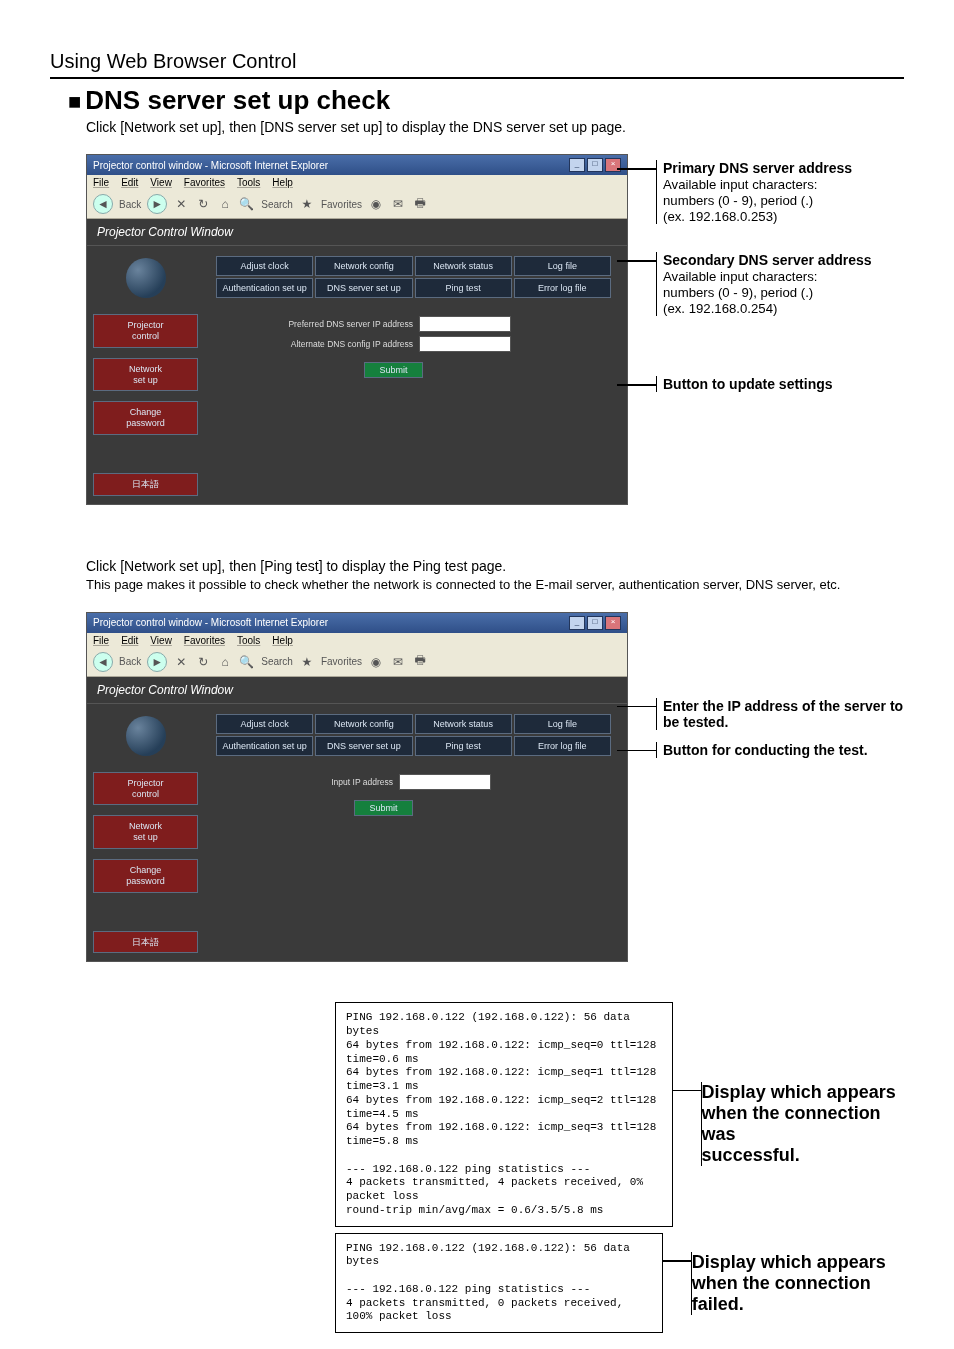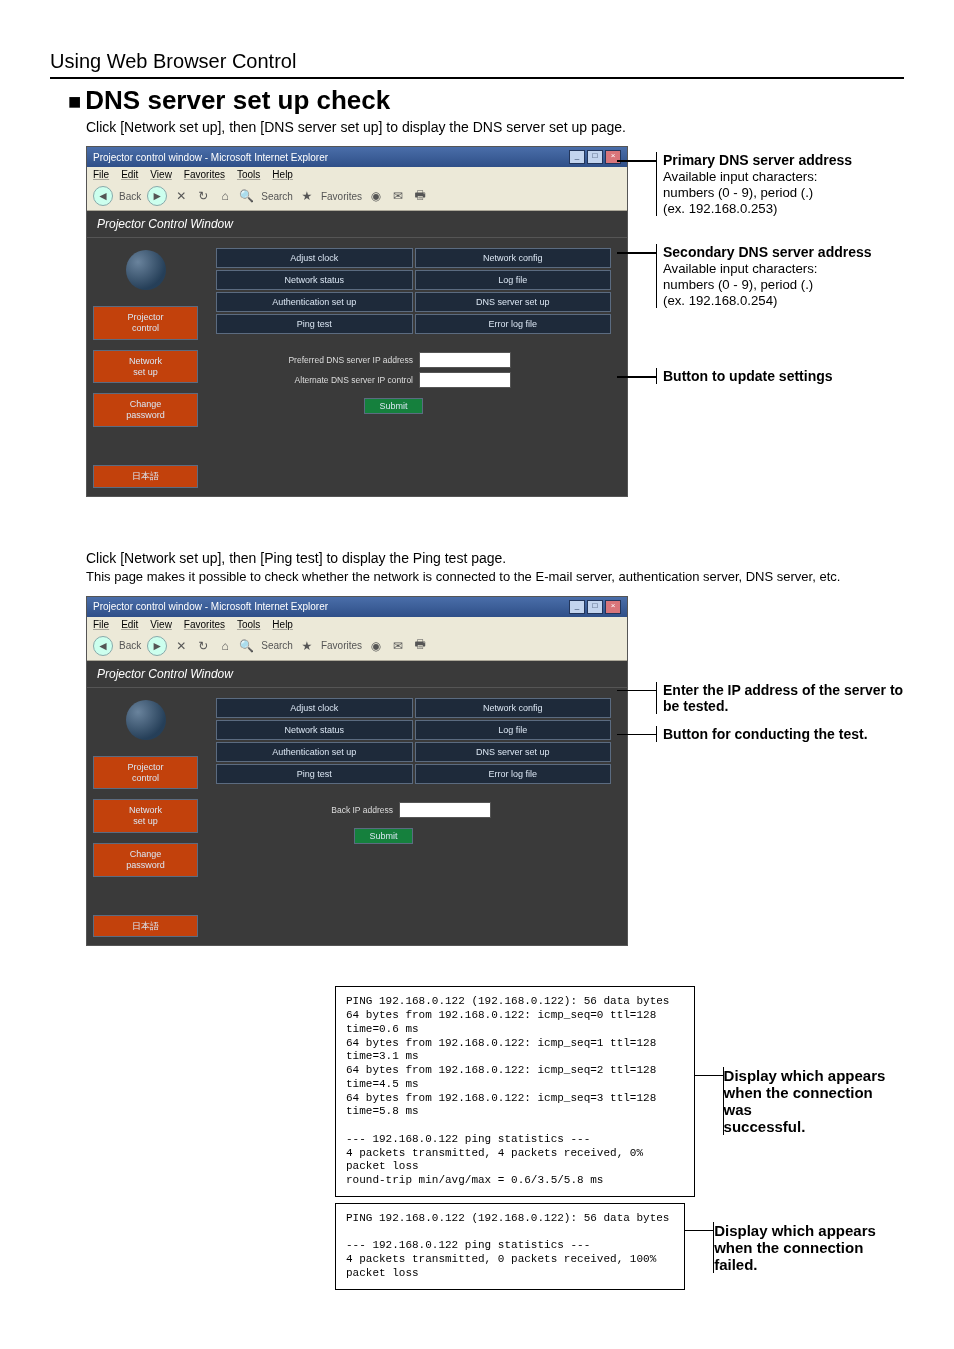--- a/index.html
+++ b/index.html
@@ -33,21 +33,21 @@
   }
   .desc {
     font-size: 14px;
     margin-left: 36px;
     margin-top: 2px;
     line-height: 1.3;
   }
 
   .figure-wrap {
     display: flex;
-    margin-top: 10px;
+    margin-top: 18px;
     margin-left: 36px;
     gap: 28px;
   }
   .browser-window {
     width: 540px;
     border: 1px solid #555;
     background: #e5e5e5;
     font-size: 10px;
     color: #000;
   }
@@ -125,35 +125,35 @@
   }
   .globe {
     width: 40px;
     height: 40px;
     margin: 4px auto 6px auto;
     border-radius: 50%;
     background: radial-gradient(circle at 30% 30%, #9cf, #147 70%);
     opacity: 0.5;
   }
   .side-btn {
-    background: #c2410c;
+    background: #7f1d1d;
     border: 1px solid #5b6b80;
     color: #dbe6f3;
     font-size: 9px;
     text-align: center;
     padding: 5px 2px;
     line-height: 1.2;
   }
   .main-panel {
     flex: 1;
     padding: 10px 16px 18px 12px;
   }
   .tab-grid {
     display: grid;
-    grid-template-columns: repeat(2, 1fr);
+    grid-template-columns: repeat(4, 1fr);
     gap: 2px;
     margin-bottom: 18px;
   }
   .tab {
     background: #1e2a3a;
     border: 1px solid #5b6b80;
     color: #dbe6f3;
     font-size: 9px;
     text-align: center;
     padding: 4px 2px;
@@ -230,21 +230,21 @@
   }
   .ping-row {
     display: flex;
     align-items: center;
     gap: 28px;
     margin-bottom: 6px;
   }
   .ping-callout {
     border-left: 1.5px solid #000;
     padding-left: 0;
-    font-size: 15px;
+    font-size: 18px;
     position: relative;
     margin-top: 18px;
   }
   .ping-callout::before {
     content: "";
     position: absolute;
     left: -30px;
     top: 8px;
     width: 30px;
     height: 1.5px;
@@ -320,21 +320,21 @@
               <div class="tab">DNS server set up</div>
               <div class="tab">Ping test</div>
               <div class="tab">Error log file</div>
             </div>
             <div class="form-rows">
               <div class="form-row">
                 <span class="form-label">Preferred DNS server IP address</span>
                 <div class="text-input"></div>
               </div>
               <div class="form-row">
-                <span class="form-label">Alternate DNS server IP control</span>
+                <span class="form-label">Alternate DNS config IP address</span>
                 <div class="text-input"></div>
               </div>
             </div>
             <div class="submit-wrap">
               <div class="submit-btn">Submit</div>
             </div>
           </div>
         </div>
       </div>
     </div>
@@ -415,21 +415,21 @@
               <div class="tab">Network config</div>
               <div class="tab">Network status</div>
               <div class="tab">Log file</div>
               <div class="tab">Authentication set up</div>
               <div class="tab">DNS server set up</div>
               <div class="tab">Ping test</div>
               <div class="tab">Error log file</div>
             </div>
             <div class="form-rows" style="padding-right:120px">
               <div class="form-row">
-                <span class="form-label">Back IP address</span>
+                <span class="form-label">Input IP address</span>
                 <div class="text-input"></div>
               </div>
             </div>
             <div class="submit-wrap" style="padding-right:60px">
               <div class="submit-btn">Submit</div>
             </div>
           </div>
         </div>
       </div>
     </div>

